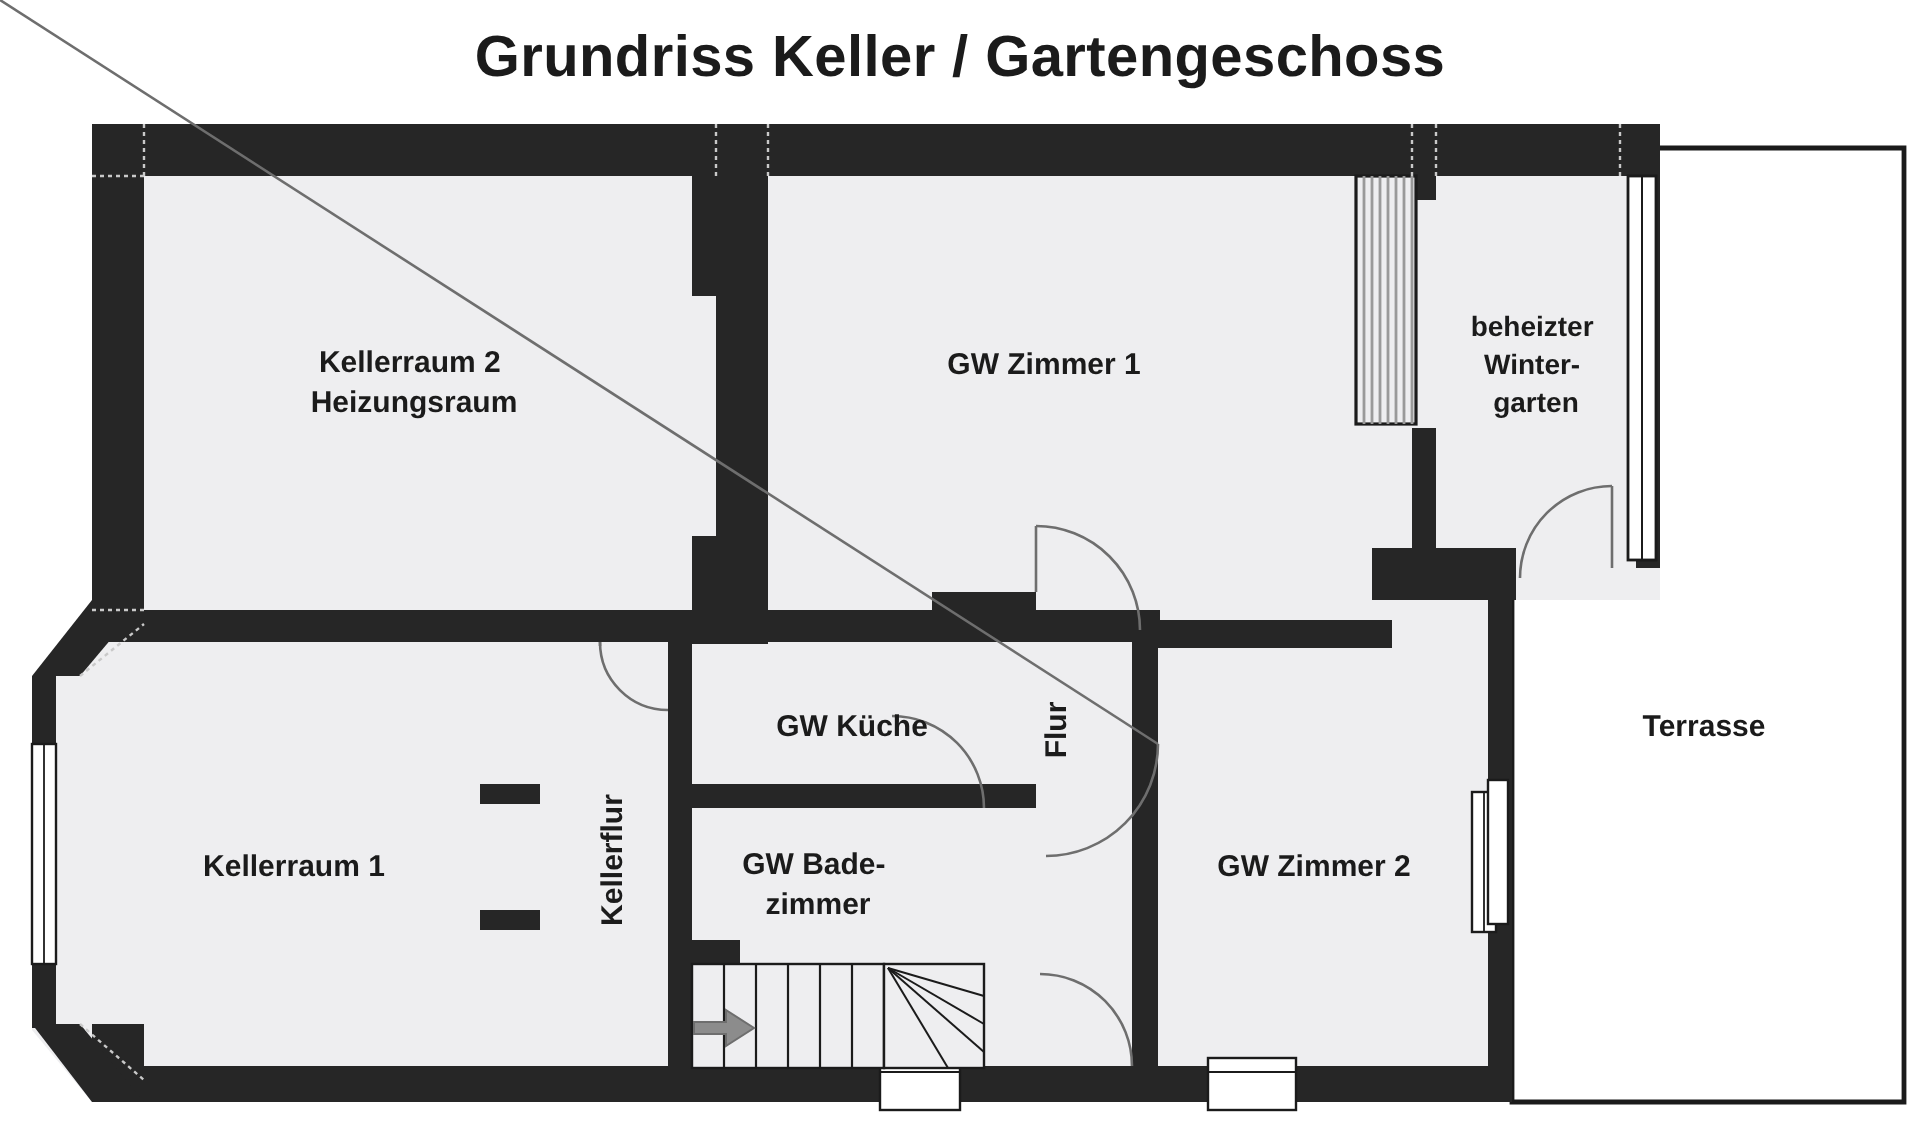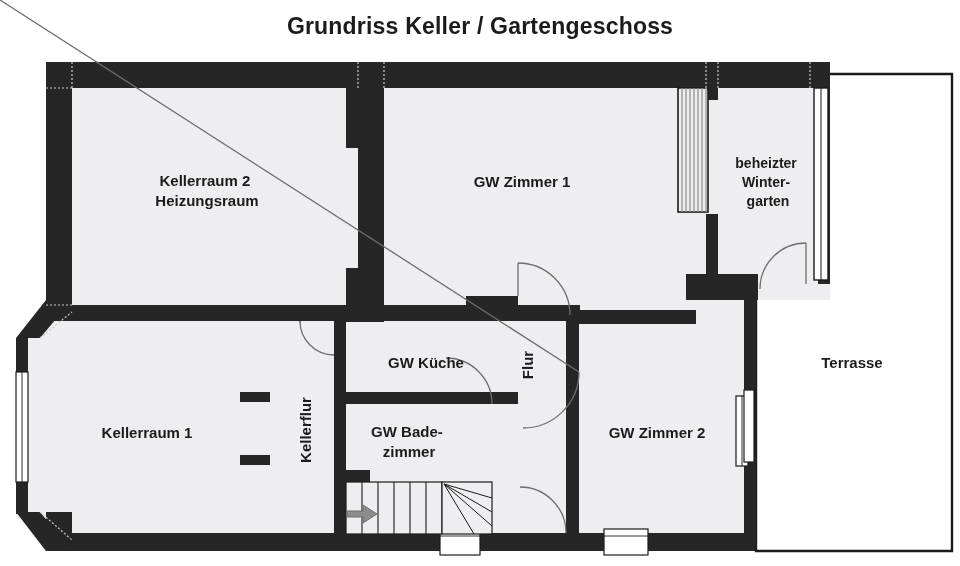--- a/index.html
+++ b/index.html
@@ -18,21 +18,21 @@
     width: 960px;
     height: 566px;
     background: #ffffff;
   }
   #plan-title {
     position: absolute;
     top: 13px;
     left: 0;
     width: 960px;
     text-align: center;
-    font-size: 23px;
+    font-size: 29px;
     font-weight: bold;
     color: #1b1b1b;
     letter-spacing: 0.2px;
   }
   #floorplan-svg {
     position: absolute;
     top: 0;
     left: 0;
   }
   .room-label {

